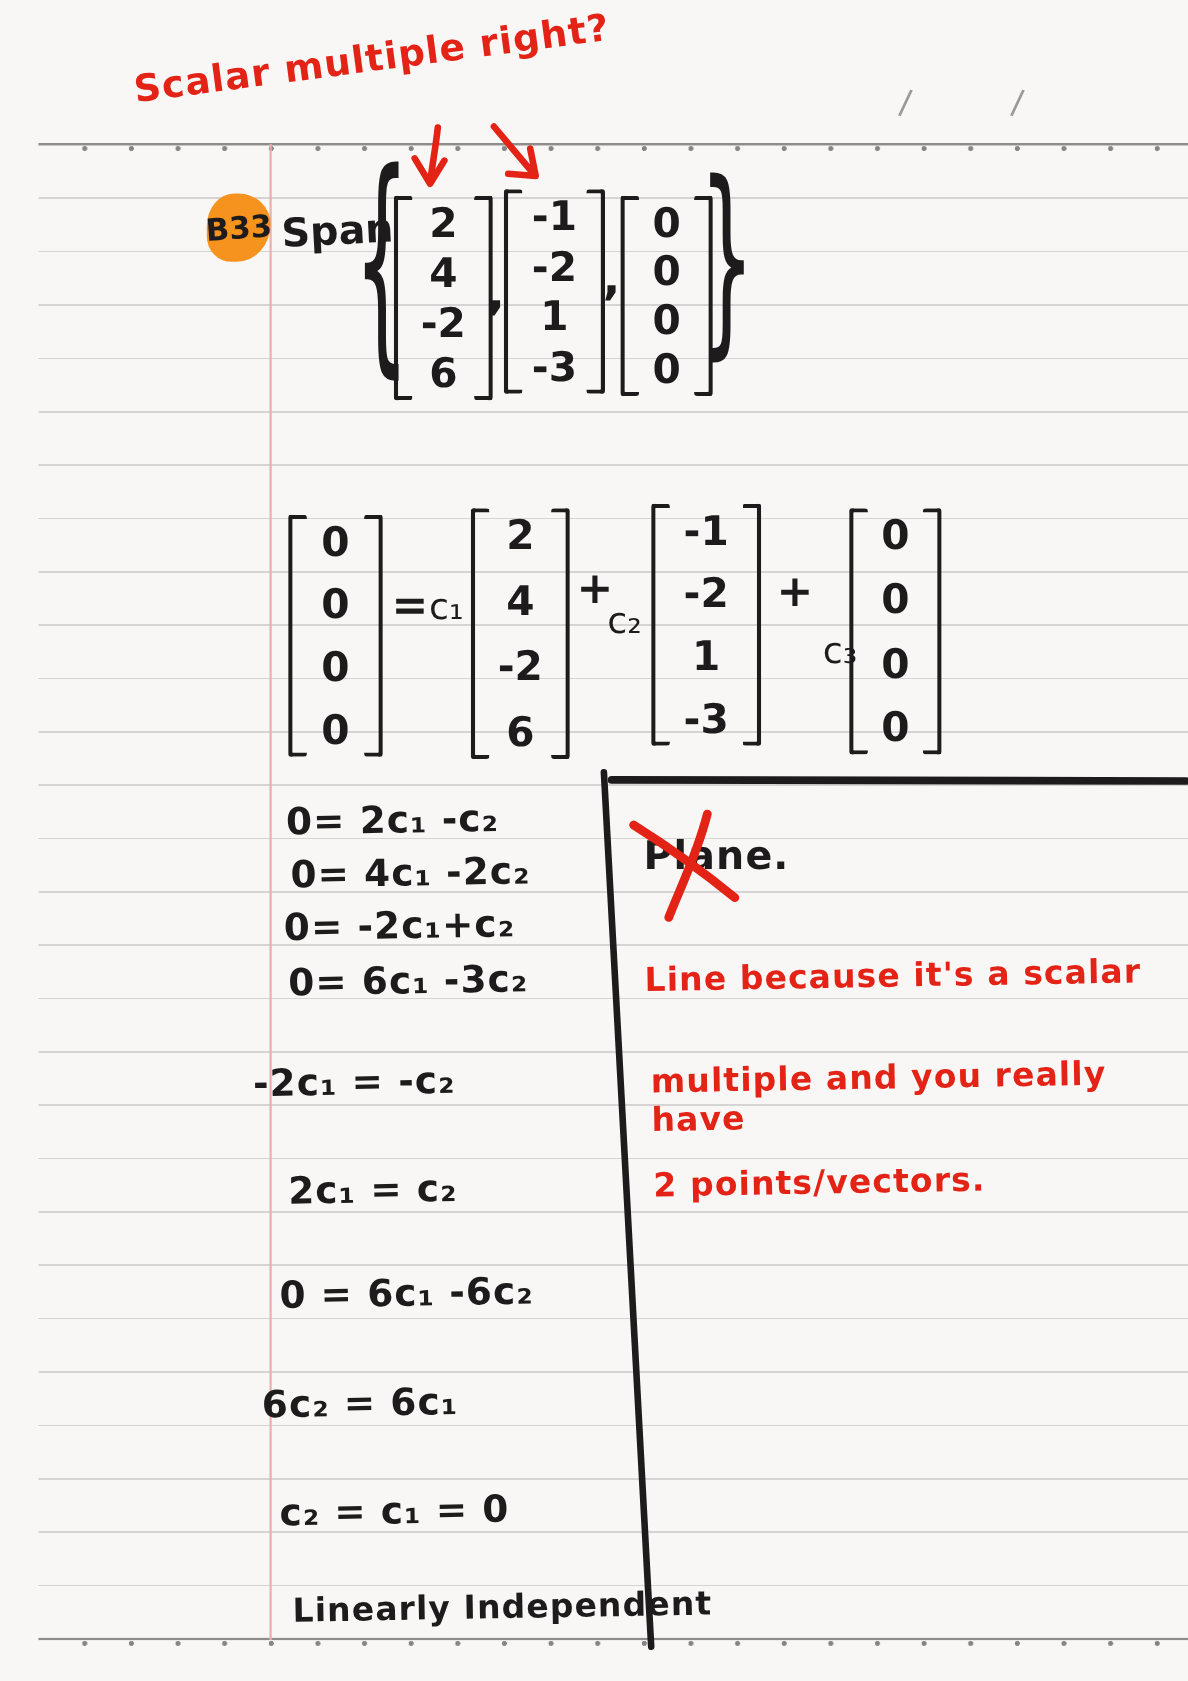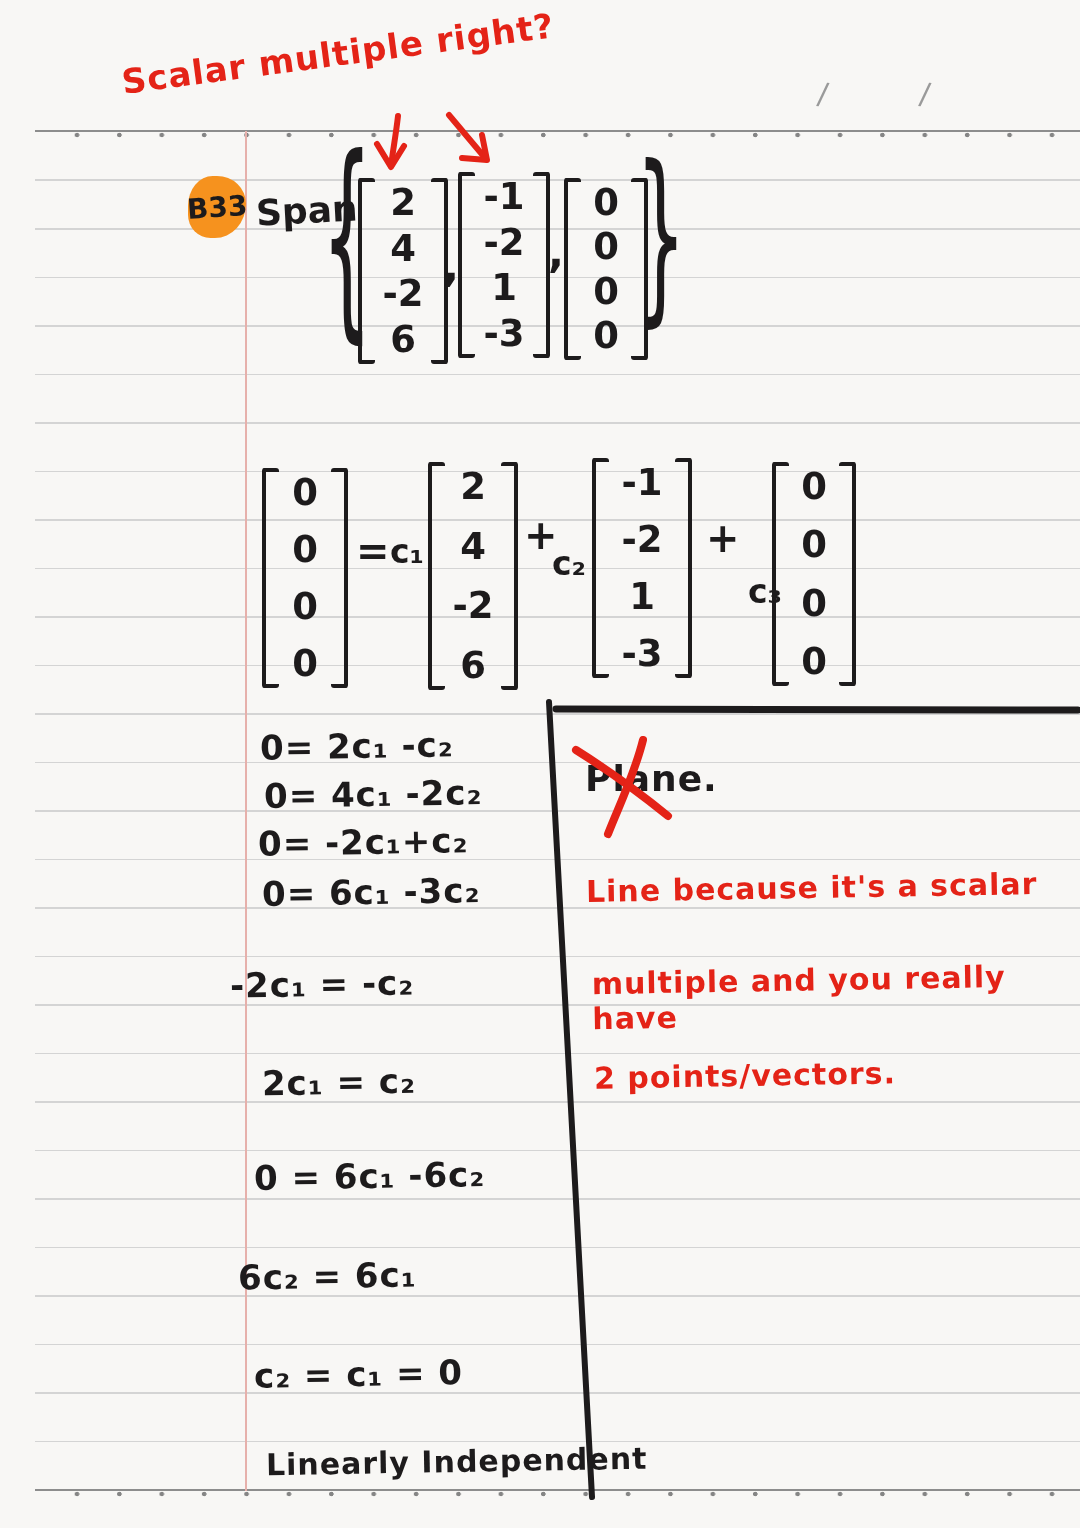--- a/index.html
+++ b/index.html
@@ -45,21 +45,21 @@
   .vec::before { content:""; position:absolute; left:0; top:0; bottom:0; width:13px;
          border:4px solid #1d1b1c; border-right:none; border-radius:3px; }
   .vec::after  { content:""; position:absolute; right:0; top:0; bottom:0; width:13px;
          border:4px solid #1d1b1c; border-left:none; border-radius:3px; }
   .vec .cell { font-size:37px; font-weight:bold; color:#1d1b1c; line-height:1; }
 
   .brace { position:absolute; font-size:72px; font-weight:normal; color:#1d1b1c;
            transform-origin:center; line-height:1; }
   .comma { position:absolute; font-size:42px; color:#1d1b1c; font-weight:bold; }
   .op    { position:absolute; font-size:40px; color:#1d1b1c; font-weight:bold; }
-  .coef  { position:absolute; font-size:33px; color:#1d1b1c; font-weight:bold; }
+  .coef  { position:absolute; font-size:33px; color:#1d1b1c; font-weight:normal; }
 
   .work-line { position:absolute; font-size:34px; color:#1d1b1c; font-weight:bold;
                transform:rotate(-1deg); letter-spacing:1px; }
   .note-line { position:absolute; font-size:30px; color:#e42317; font-weight:bold;
                transform:rotate(-1deg); letter-spacing:1px; }
   .crossed   { position:absolute; font-size:36px; color:#1d1b1c; font-weight:bold; letter-spacing:1px; }
   svg.stroke-layer { position:absolute; pointer-events:none; }
 </style>
 </head>
 <body>

